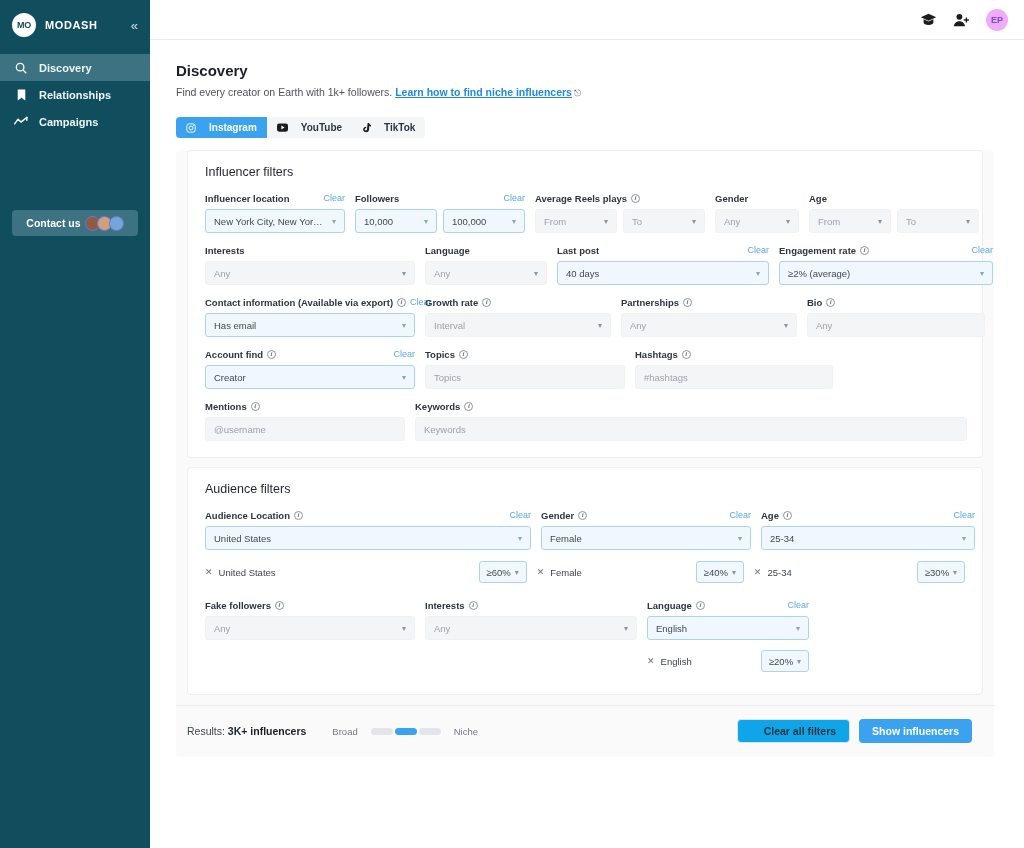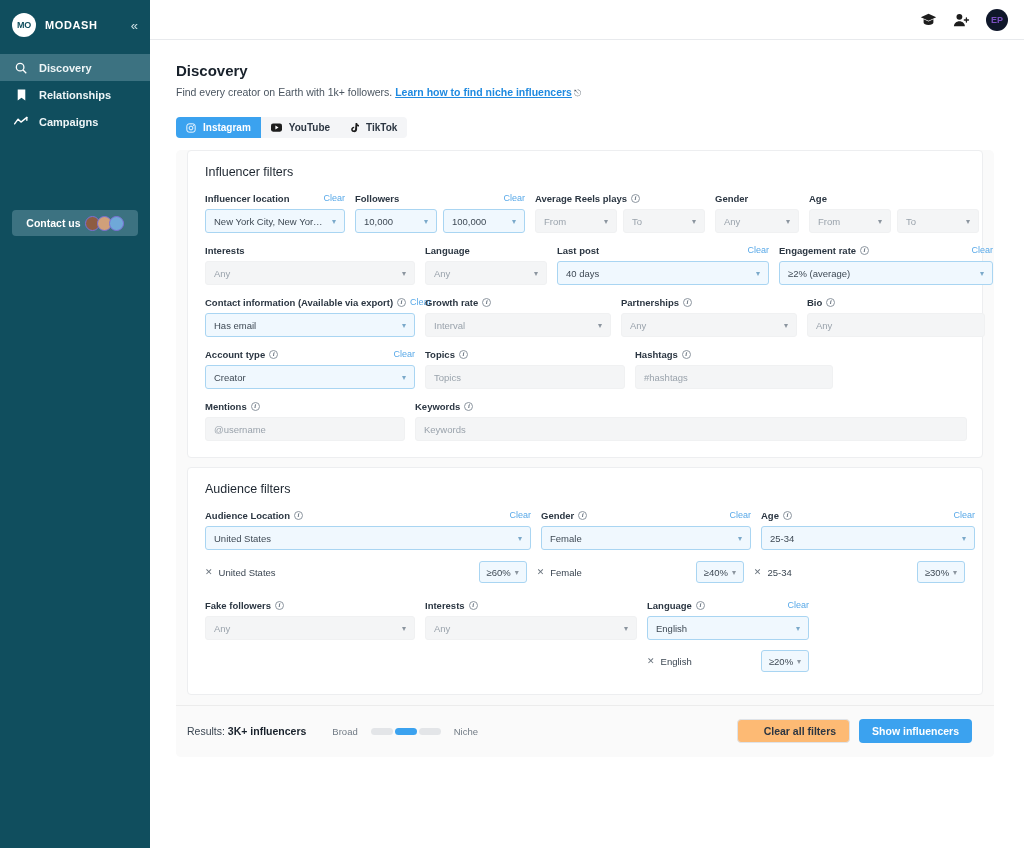--- a/index.html
+++ b/index.html
@@ -64,35 +64,35 @@
   
   .main { flex: 1; display: flex; flex-direction: column; background: #ffffff; min-width: 0; }
   .topbar {
     height: 40px; border-bottom: 1px solid #e8eaed;
     display: flex; align-items: center; justify-content: flex-end;
     padding-right: 16px; gap: 16px;
   }
   .topbar-ic { cursor: pointer; color: #1d1d1d; display:flex; }
   .avatar {
     width: 22px; height: 22px; border-radius: 50%;
-    background: #0f172a; color: #7a4fc0;
+    background: #f0abfc; color: #7a4fc0;
     font-size: 9px; font-weight: bold;
     display: flex; align-items: center; justify-content: center;
     cursor: pointer;
   }
 
   .content { flex: 1; padding: 22px 30px 0 26px; overflow: hidden; background:#fff; }
   .page-title { font-size: 15px; font-weight: bold; color: #18212b; }
   .page-sub { font-size: 10.5px; color: #4a5560; margin-top: 7px; }
   .page-sub a { color: #1f8ae0; text-decoration: underline; font-weight: bold; }
   .ext-ic { font-size: 9px; margin-left: 2px; }
 
   .tabs { display: flex; margin-top: 18px; }
   .tab {
-    display: flex; align-items: center; gap: 7px;
+    display: flex; align-items: center; gap: 13px;
     height: 21px; padding: 0 10px;
     font-size: 10px; font-weight: bold;
     background: #f4f5f7; color: #2c3642; cursor: pointer;
   }
   .tab:first-child { border-radius: 4px 0 0 4px; }
   .tab:last-child { border-radius: 0 4px 4px 0; }
   .tab.active { background: #3ba2ef; color: #ffffff; }
 
   .fans-btn {
     position: absolute; right: 30px; top: 168px;
@@ -183,21 +183,21 @@
   .breadth-lbl { font-size: 9.5px; color: #717b85; }
   .track { display: flex; gap: 2px; }
   .seg { width: 22px; height: 7px; background: #e3e5e8; border-radius: 4px; }
   .seg.on { background: #3ba2ef; }
   .spacer { flex: 1; }
   .btn {
     height: 24px; padding: 0 13px; border-radius: 4px;
     font-size: 10.5px; font-weight: bold;
     display: flex; align-items: center; cursor: pointer;
   }
-  .btn-secondary { background: #fdba74; border: 1px solid #dfe3e8; color: #2c3642; margin-right: 9px; padding-left: 26px; }
+  .btn-secondary { background: #0ea5e9; border: 1px solid #dfe3e8; color: #2c3642; margin-right: 9px; padding-left: 26px; }
   .btn-primary { background: #3ba2ef; color: #ffffff; }
   .contentwrap { position: relative; }
 </style>
 </head>
 <body>
 
 <div class="app">
 
   <aside class="sidebar">
     <div class="brand">
@@ -468,21 +468,21 @@
               </div>
               <div class="ctrl noarrow" style="width:178px">
                 <span class="cv">Any</span>
               </div>
             </div>
           </div>
 
           <div class="row">
             <div class="fg" style="width:210px">
               <div class="lbl">
-                <span>Account type</span>
+                <span>Account find</span>
                 <span class="info">i</span>
                 <span class="clear">Clear</span>
               </div>
               <div class="ctrl filled" style="width:210px">
                 <span class="cv">Creator</span>
                   <span class="chev">▾</span>
               </div>
             </div>
             <div class="fg" style="width:200px">
               <div class="lbl">

